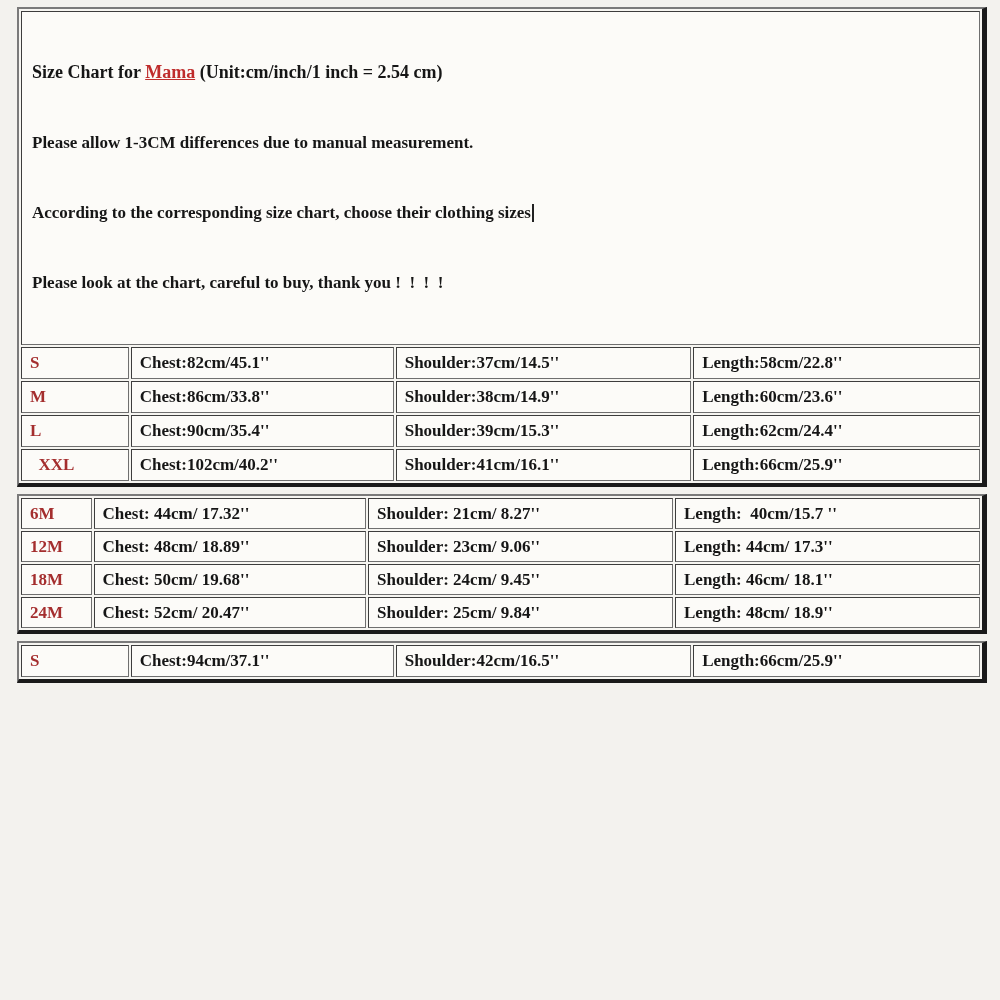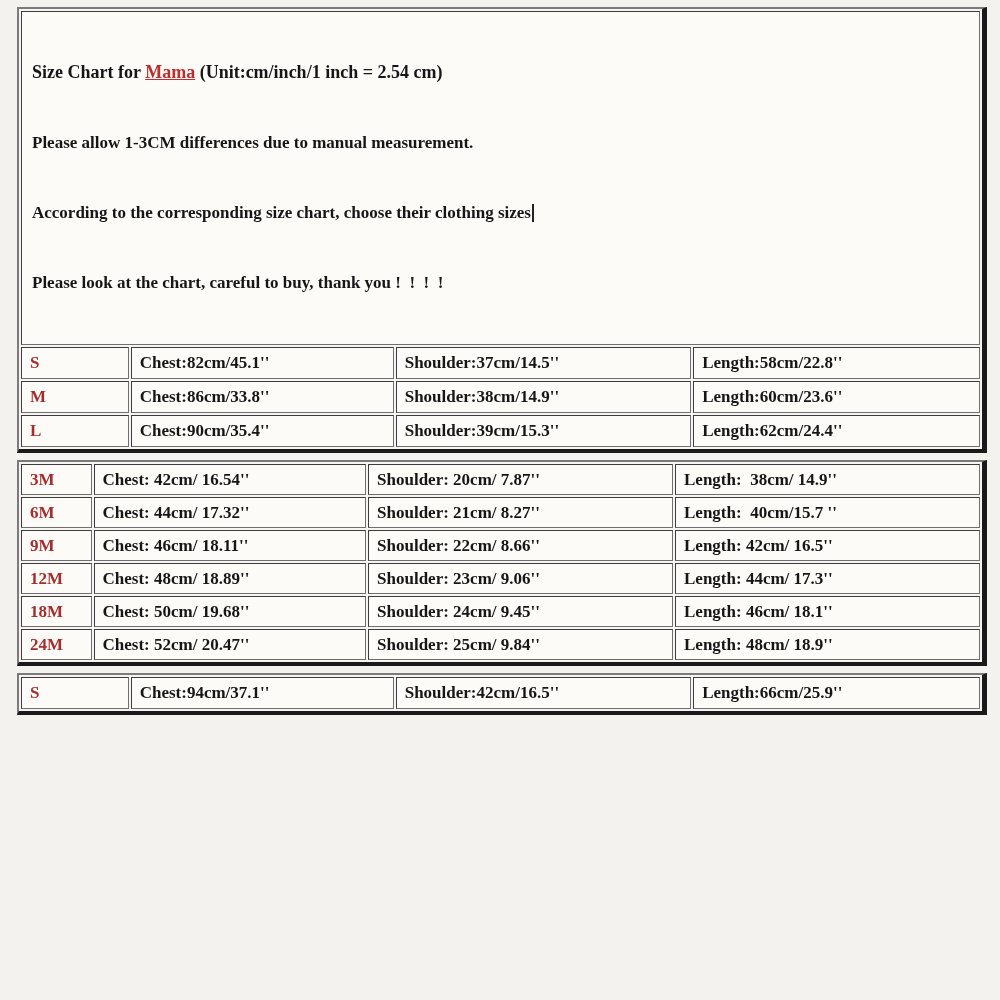--- a/index.html
+++ b/index.html
@@ -89,48 +89,42 @@
         <td>Chest:86cm/33.8''</td>
         <td>Shoulder:38cm/14.9''</td>
         <td>Length:60cm/23.6''</td>
       </tr>
       <tr>
         <td class="size-col">L</td>
         <td>Chest:90cm/35.4''</td>
         <td>Shoulder:39cm/15.3''</td>
         <td>Length:62cm/24.4''</td>
       </tr>
+      <tr>
+        <td class="size-col">  XXL</td>
+        <td>Chest:102cm/40.2''</td>
+        <td>Shoulder:41cm/16.1''</td>
+        <td>Length:66cm/25.9''</td>
+      </tr>
     </tbody>
 </table>
 
 <table class="chart t-baby">
   <colgroup>
       <col class="c0">
       <col class="c1">
       <col class="c2">
       <col class="c3">
     </colgroup>
   <tbody>
-  <tr>
-        <td class="size-col">3M</td>
-        <td>Chest: 42cm/ 16.54''</td>
-        <td>Shoulder: 20cm/ 7.87''</td>
-        <td>Length:  38cm/ 14.9''</td>
-      </tr>
       <tr>
         <td class="size-col">6M</td>
         <td>Chest: 44cm/ 17.32''</td>
         <td>Shoulder: 21cm/ 8.27''</td>
         <td>Length:  40cm/15.7 ''</td>
-      </tr>
-      <tr>
-        <td class="size-col">9M</td>
-        <td>Chest: 46cm/ 18.11''</td>
-        <td>Shoulder: 22cm/ 8.66''</td>
-        <td>Length: 42cm/ 16.5''</td>
       </tr>
       <tr>
         <td class="size-col">12M</td>
         <td>Chest: 48cm/ 18.89''</td>
         <td>Shoulder: 23cm/ 9.06''</td>
         <td>Length: 44cm/ 17.3''</td>
       </tr>
       <tr>
         <td class="size-col">18M</td>
         <td>Chest: 50cm/ 19.68''</td>

